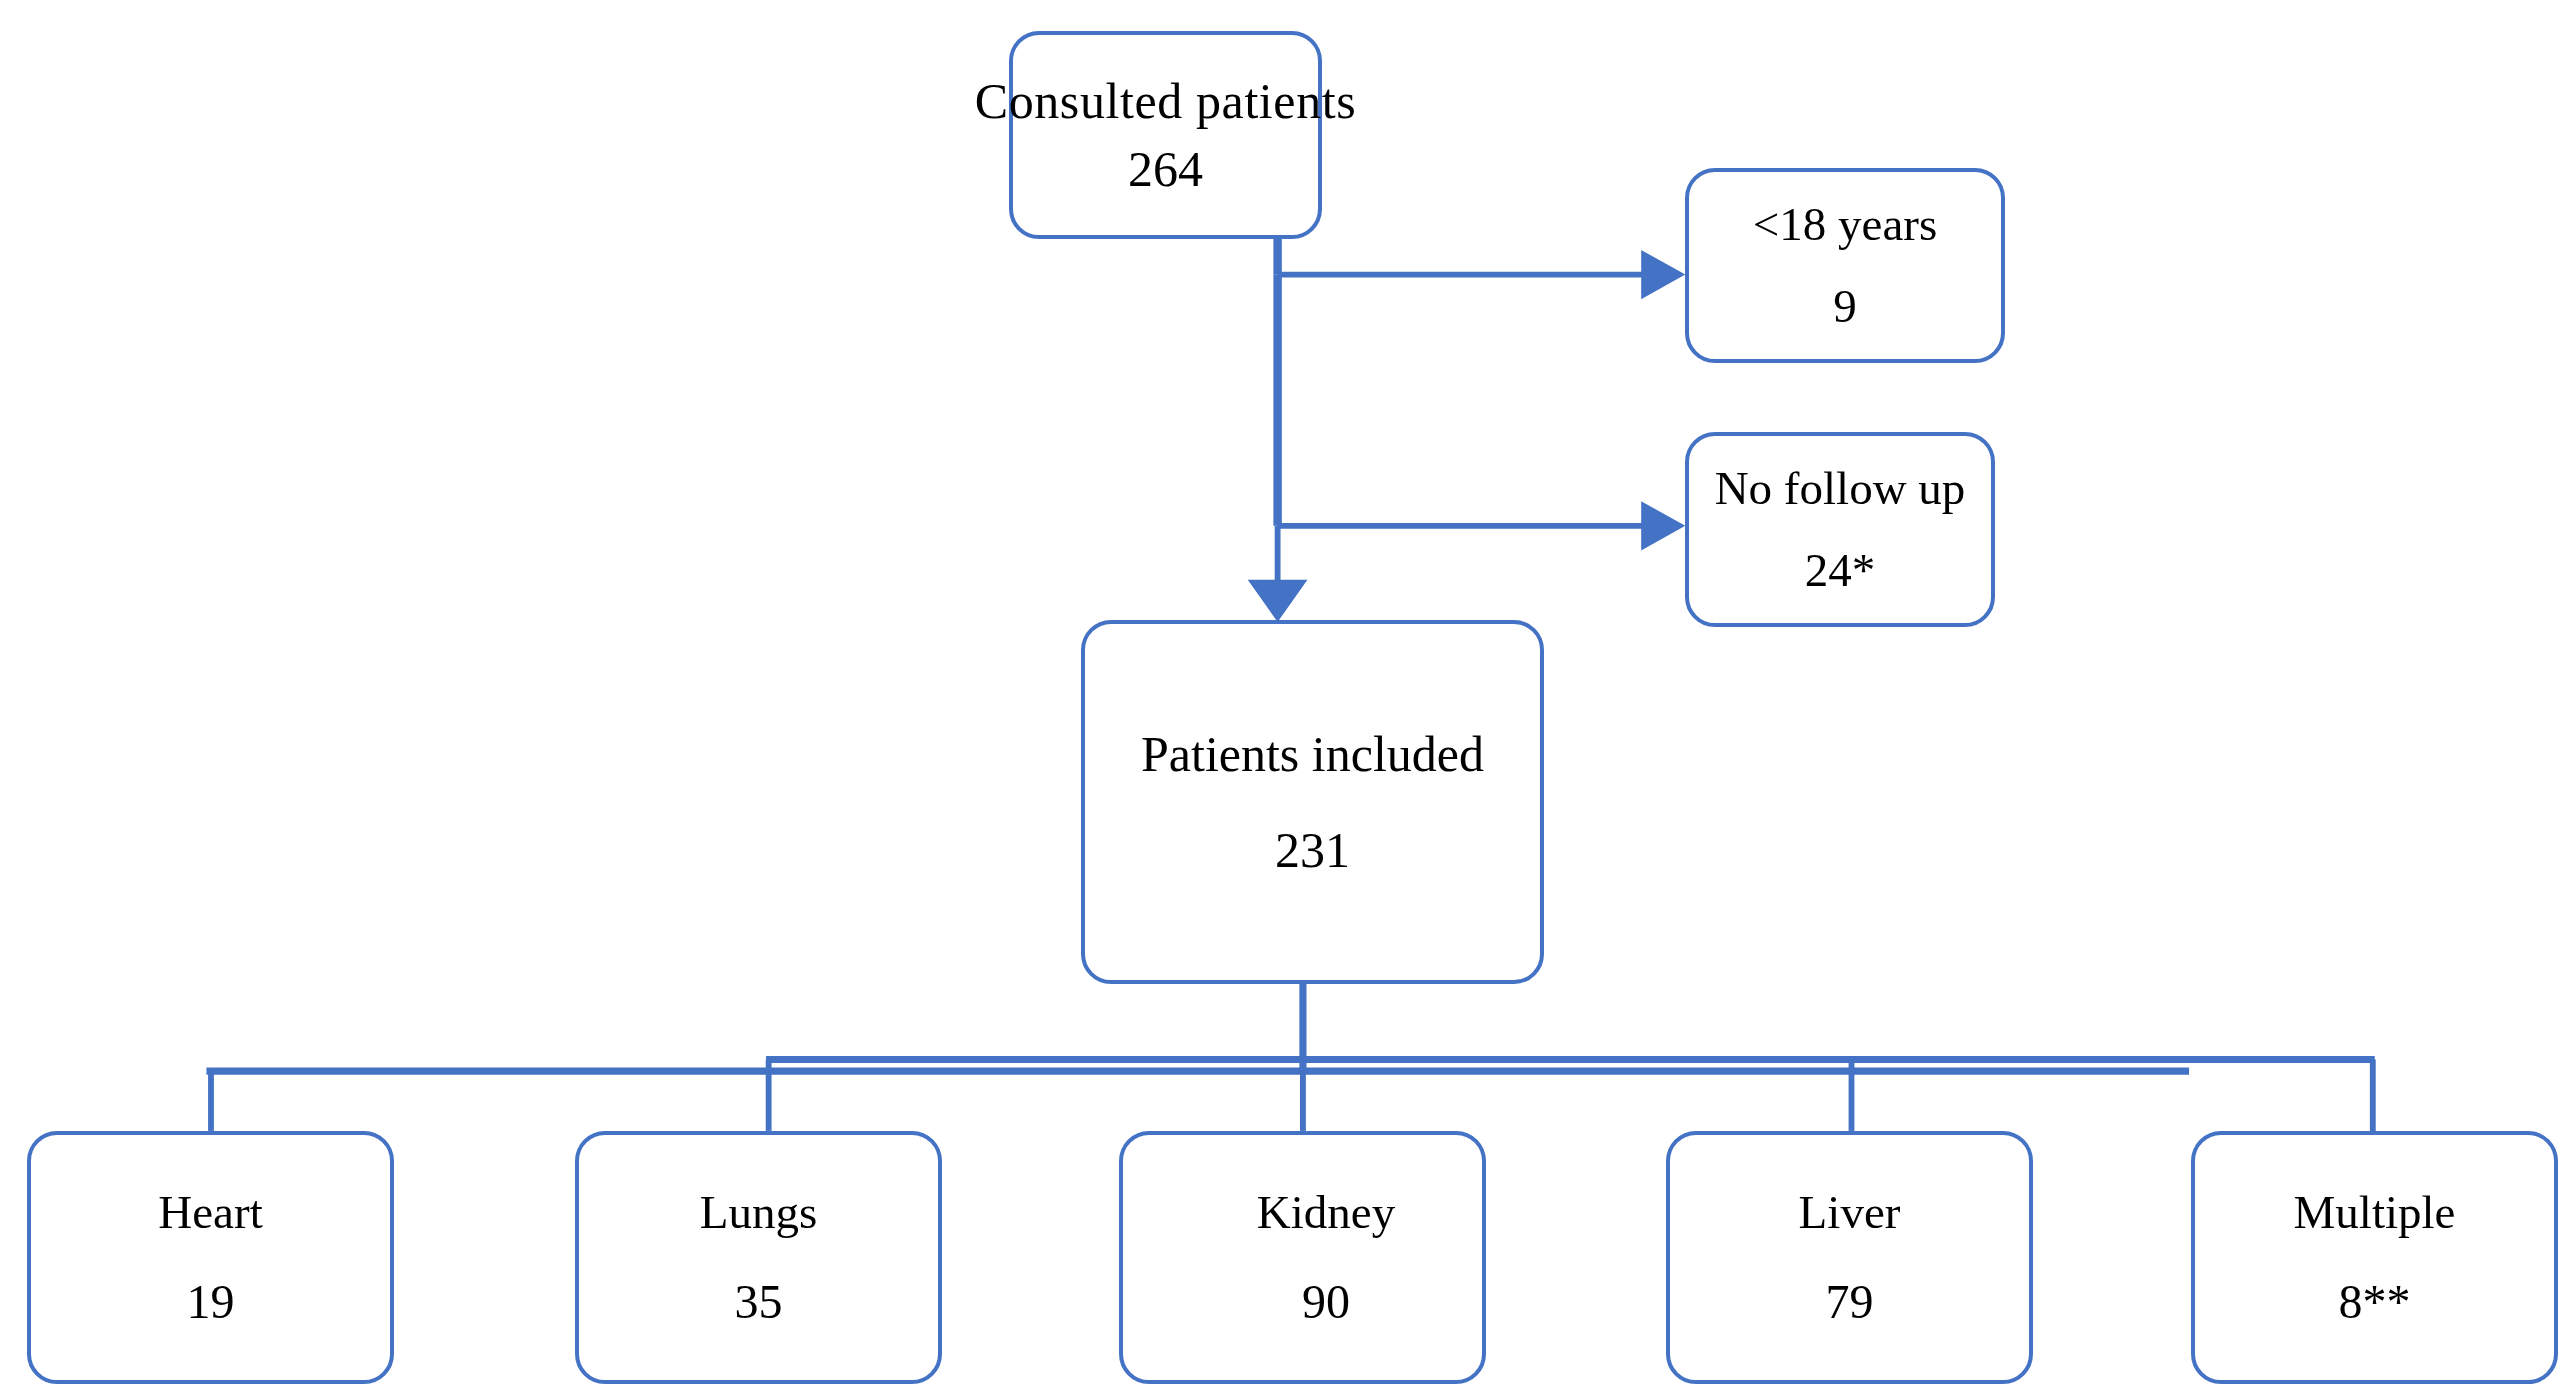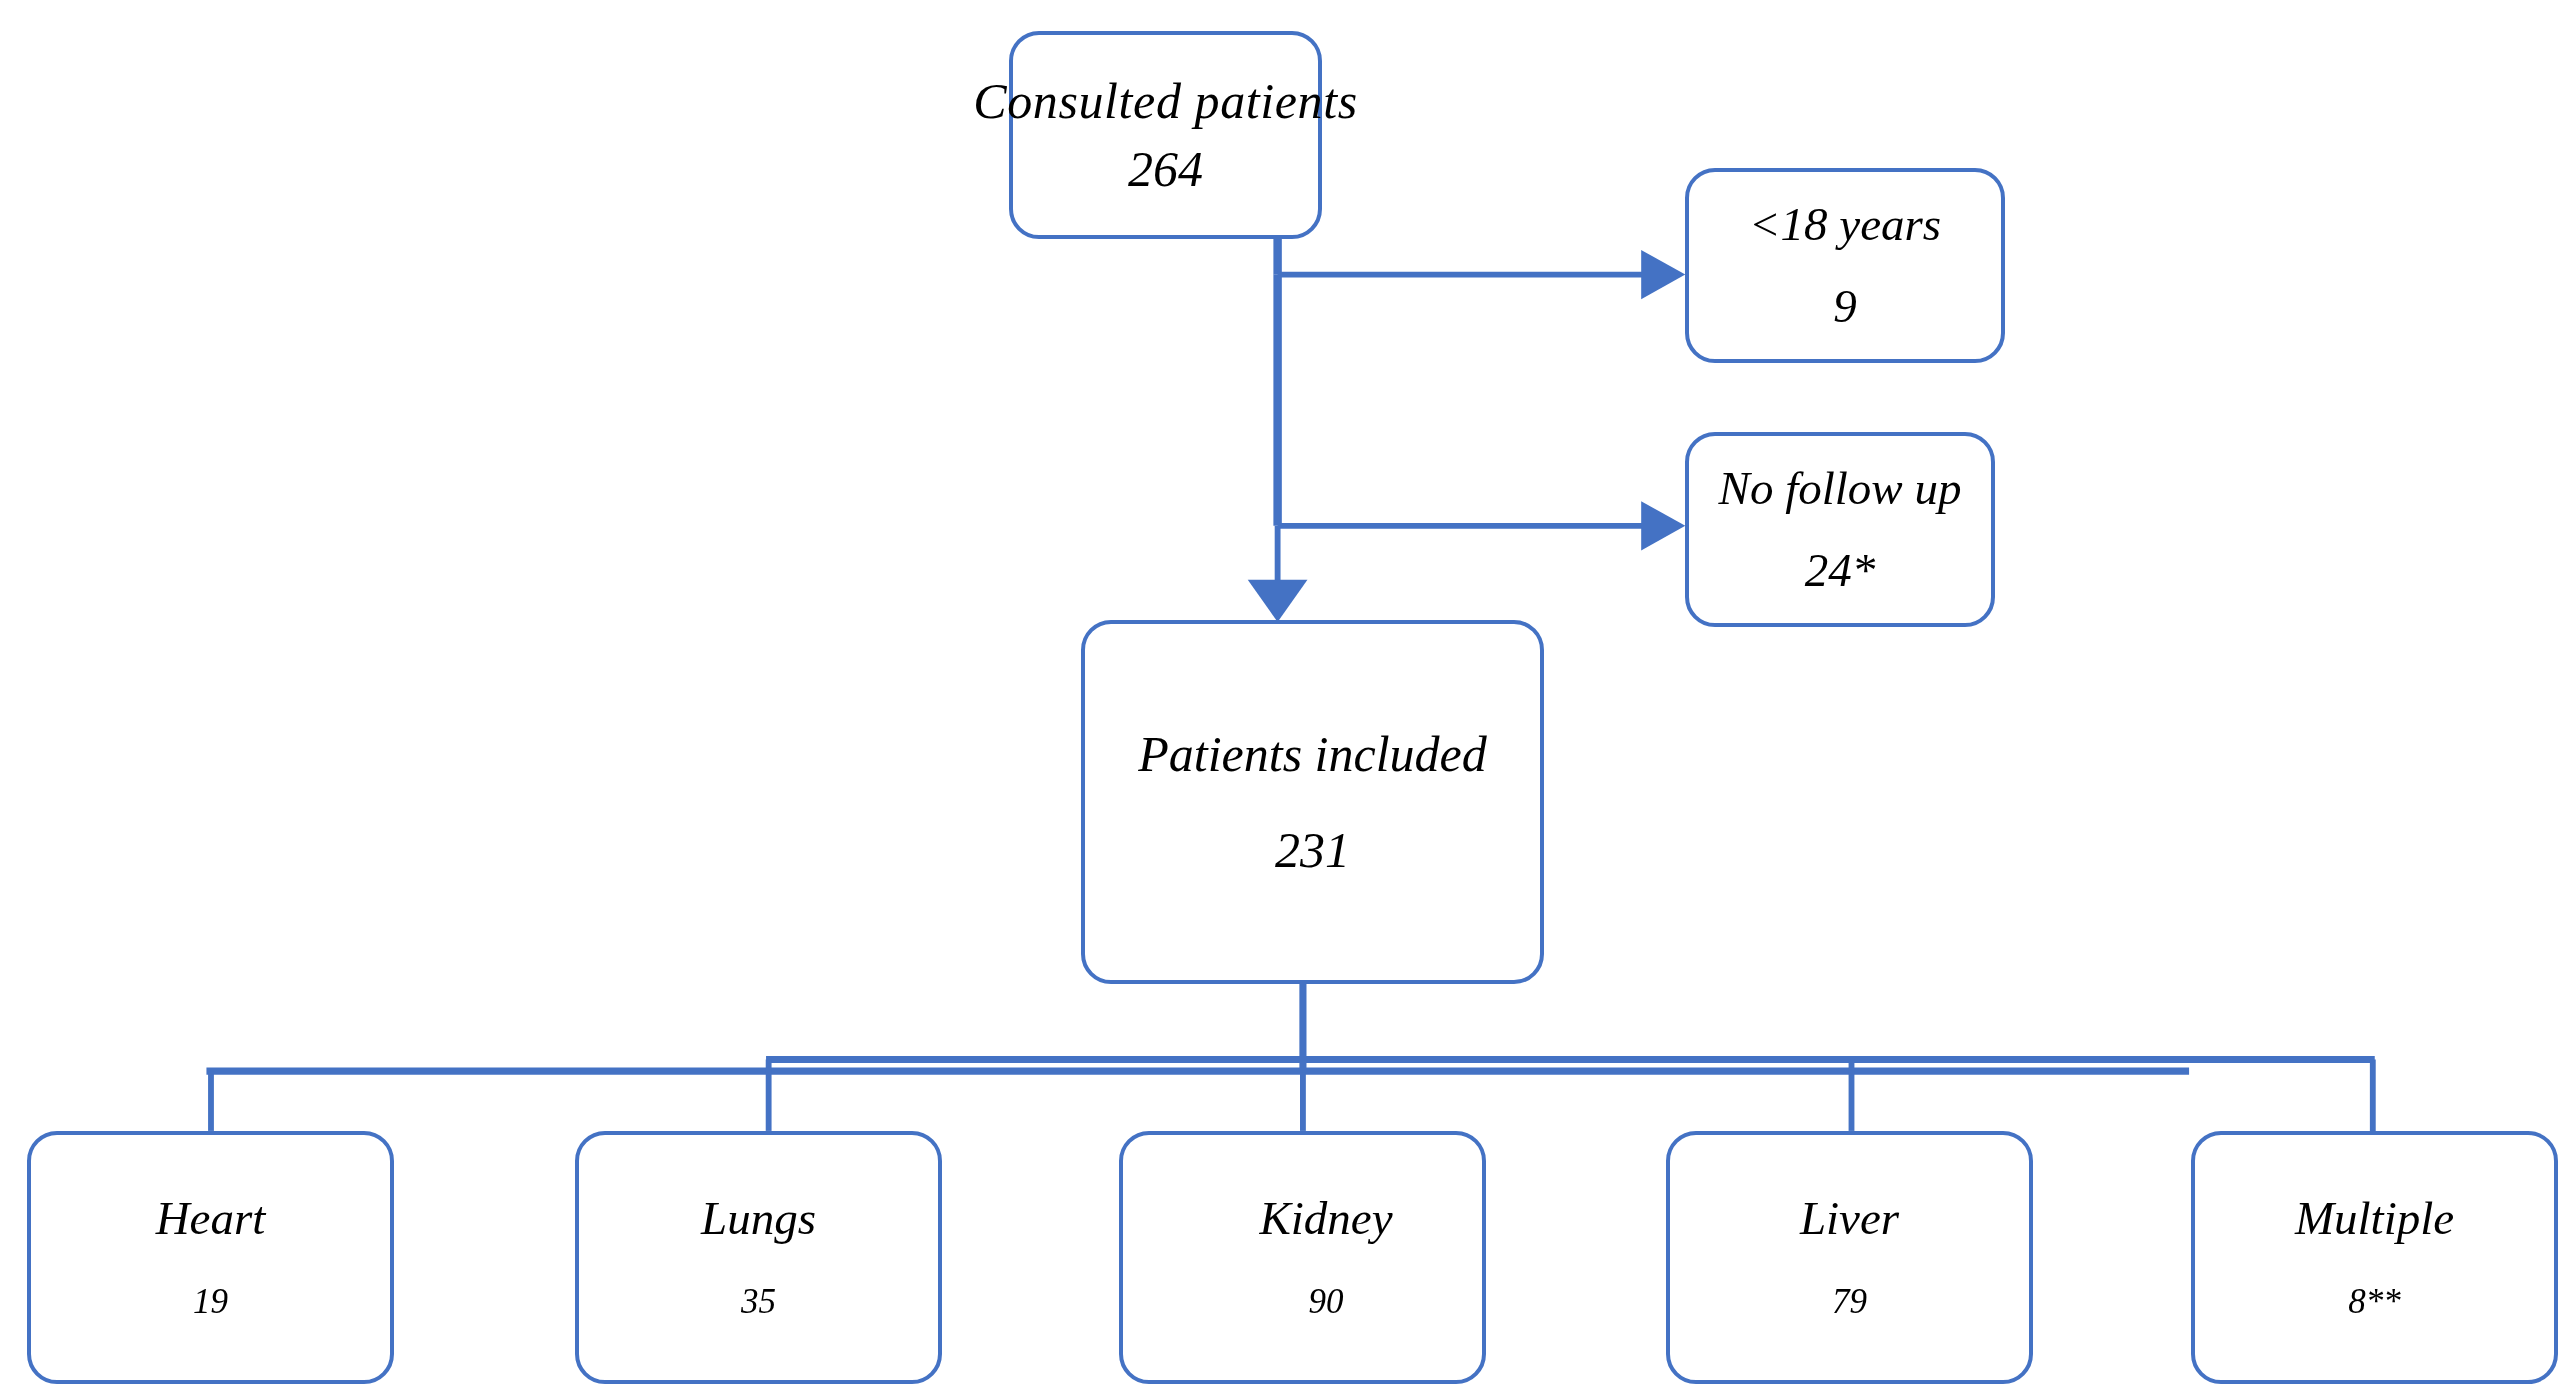--- a/index.html
+++ b/index.html
@@ -8,21 +8,20 @@
     padding: 0;
     background: #ffffff;
   }
   #canvas {
     position: relative;
     width: 2576px;
     height: 1388px;
     background: #ffffff;
     overflow: hidden;
     font-family: "Liberation Serif", "DejaVu Serif", serif;
-    font-style: italic;
   }
   #edge-layer {
     position: absolute;
     left: 0;
     top: 0;
     width: 2576px;
     height: 1388px;
     pointer-events: none;
   }
   .node {
@@ -60,21 +59,21 @@
   .n-excl2    { left: 1685px; top: 432px;  width: 310px; height: 195px; }
   .n-excl2 .label { font-size: 47px; }
   .n-excl2 .count { font-size: 47px; margin-top: 32px; }
 
   .n-incl     { left: 1081px; top: 620px;  width: 463px; height: 364px; }
   .n-incl .label { font-size: 50px; }
   .n-incl .count { font-size: 50px; margin-top: 43px; }
 
   .leaf       { top: 1131px; width: 367px; height: 253px; }
   .leaf .label { font-size: 47px; }
-  .leaf .count { font-size: 35px; margin-top: 40px; }
+  .leaf .count { font-size: 48px; margin-top: 40px; }
 
   .n-heart    { left: 27px;   }
   .n-lungs    { left: 575px;  }
   .n-kidney   { left: 1119px; padding-left: 47px; }
   .n-liver    { left: 1666px; }
   .n-multiple { left: 2191px; }
 </style>
 </head>
 <body>
 

